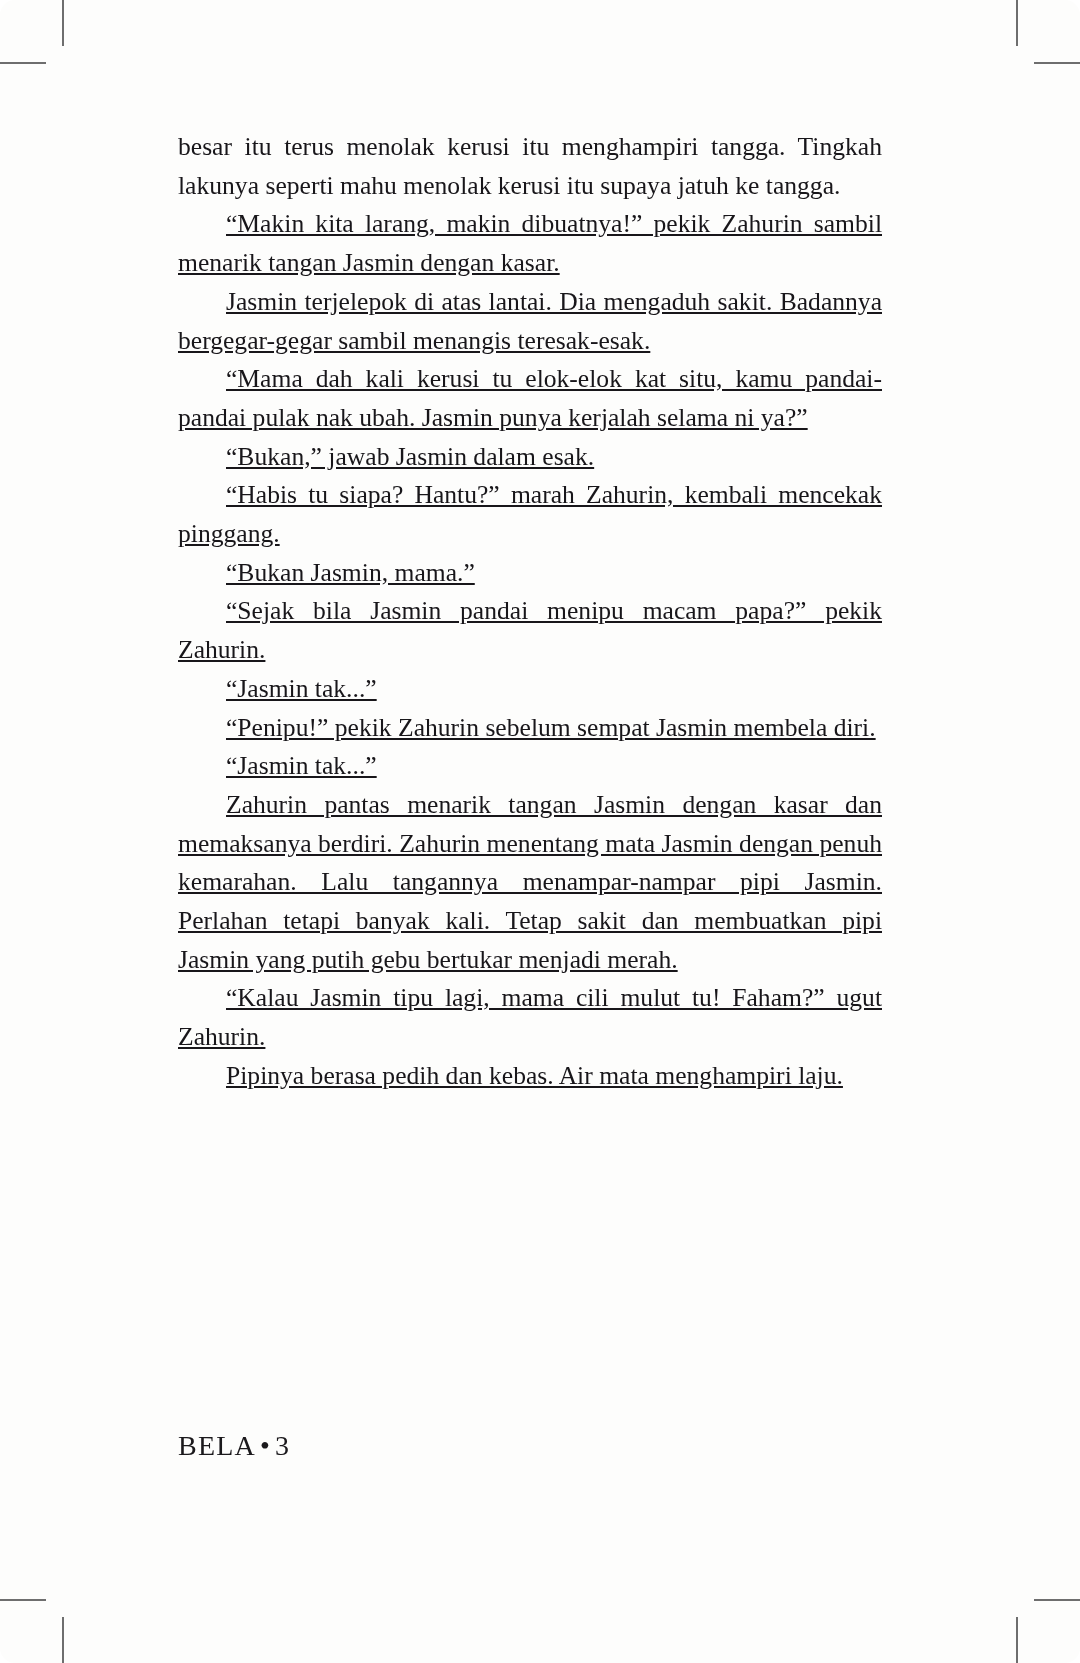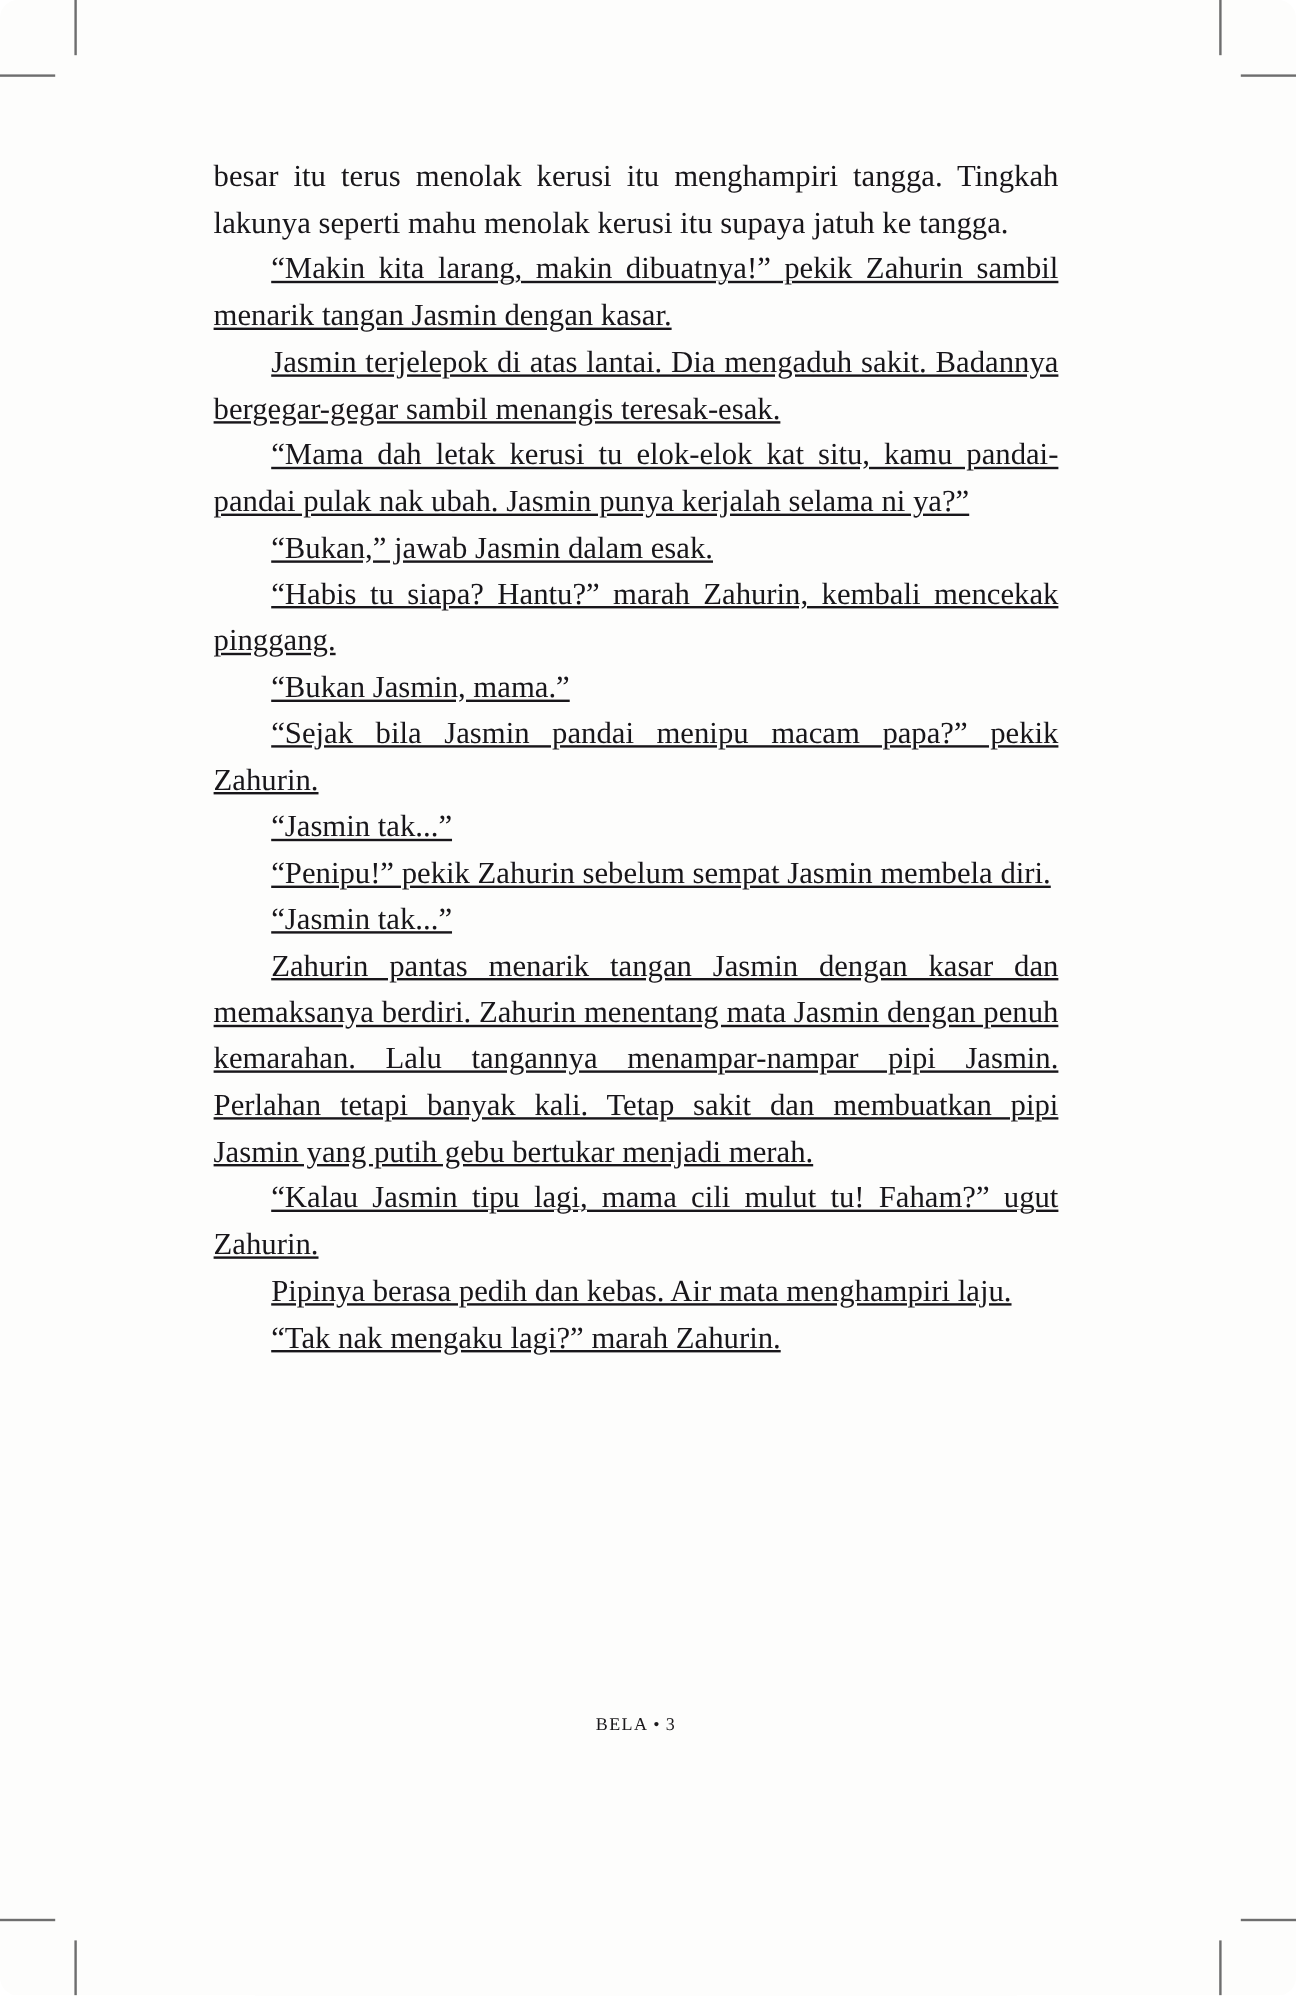--- a/index.html
+++ b/index.html
@@ -58,22 +58,22 @@
     text-decoration: underline;
   }
   
 
   
   .footer {
     position: absolute;
     left: 178px;
     top: 1430px;
     width: 704px;
-    text-align: center;
-    font-size: 15px;
+    text-align: left;
+    font-size: 28px;
     letter-spacing: 1.2px;
     color: #1b191c;
     font-variant: small-caps;
   }
   .footer .dot { padding: 0 4px; }
 </style>
 </head>
 <body>
 
 <div class="page">
@@ -84,31 +84,30 @@
   <div class="crop h crop-tr-h"></div>
   <div class="crop v crop-bl-v"></div>
   <div class="crop h crop-bl-h"></div>
   <div class="crop v crop-br-v"></div>
   <div class="crop h crop-br-h"></div>
 
   <div class="textblock" id="textblock">
       <p class="para">besar itu terus menolak kerusi itu menghampiri tangga. Tingkah lakunya seperti mahu menolak kerusi itu supaya jatuh ke tangga.</p>
       <p class="para indent">“Makin kita larang, makin dibuatnya!” pekik Zahurin sambil menarik tangan Jasmin dengan kasar.</p>
       <p class="para indent">Jasmin terjelepok di atas lantai. Dia mengaduh sakit. Badannya bergegar-gegar sambil menangis teresak-esak.</p>
-      <p class="para indent">“Mama dah letak kerusi tu elok-elok kat situ, kamu pandai-pandai pulak nak ubah. Jasmin punya kerjalah selama ni ya?”</p>
+      <p class="para indent">“Mama dah kali kerusi tu elok-elok kat situ, kamu pandai-pandai pulak nak ubah. Jasmin punya kerjalah selama ni ya?”</p>
       <p class="para indent">“Bukan,” jawab Jasmin dalam esak.</p>
       <p class="para indent">“Habis tu siapa? Hantu?” marah Zahurin, kembali mencekak pinggang.</p>
       <p class="para indent">“Bukan Jasmin, mama.”</p>
       <p class="para indent">“Sejak bila Jasmin pandai menipu macam papa?” pekik Zahurin.</p>
       <p class="para indent">“Jasmin tak...”</p>
       <p class="para indent">“Penipu!” pekik Zahurin sebelum sempat Jasmin membela diri.</p>
       <p class="para indent">“Jasmin tak...”</p>
       <p class="para indent">Zahurin pantas menarik tangan Jasmin dengan kasar dan memaksanya berdiri. Zahurin menentang mata Jasmin dengan penuh kemarahan. Lalu tangannya menampar-nampar pipi Jasmin. Perlahan tetapi banyak kali. Tetap sakit dan membuatkan pipi Jasmin yang putih gebu bertukar menjadi merah.</p>
       <p class="para indent">“Kalau Jasmin tipu lagi, mama cili mulut tu! Faham?” ugut Zahurin.</p>
       <p class="para indent">Pipinya berasa pedih dan kebas. Air mata menghampiri laju.</p>
-      <p class="para indent">“Tak nak mengaku lagi?” marah Zahurin.</p>
     </div>
 
   <div class="footer">
     <span>BELA</span><span class="dot">•</span><span>3</span>
   </div>
 
 </div>
 
 </body></html>

